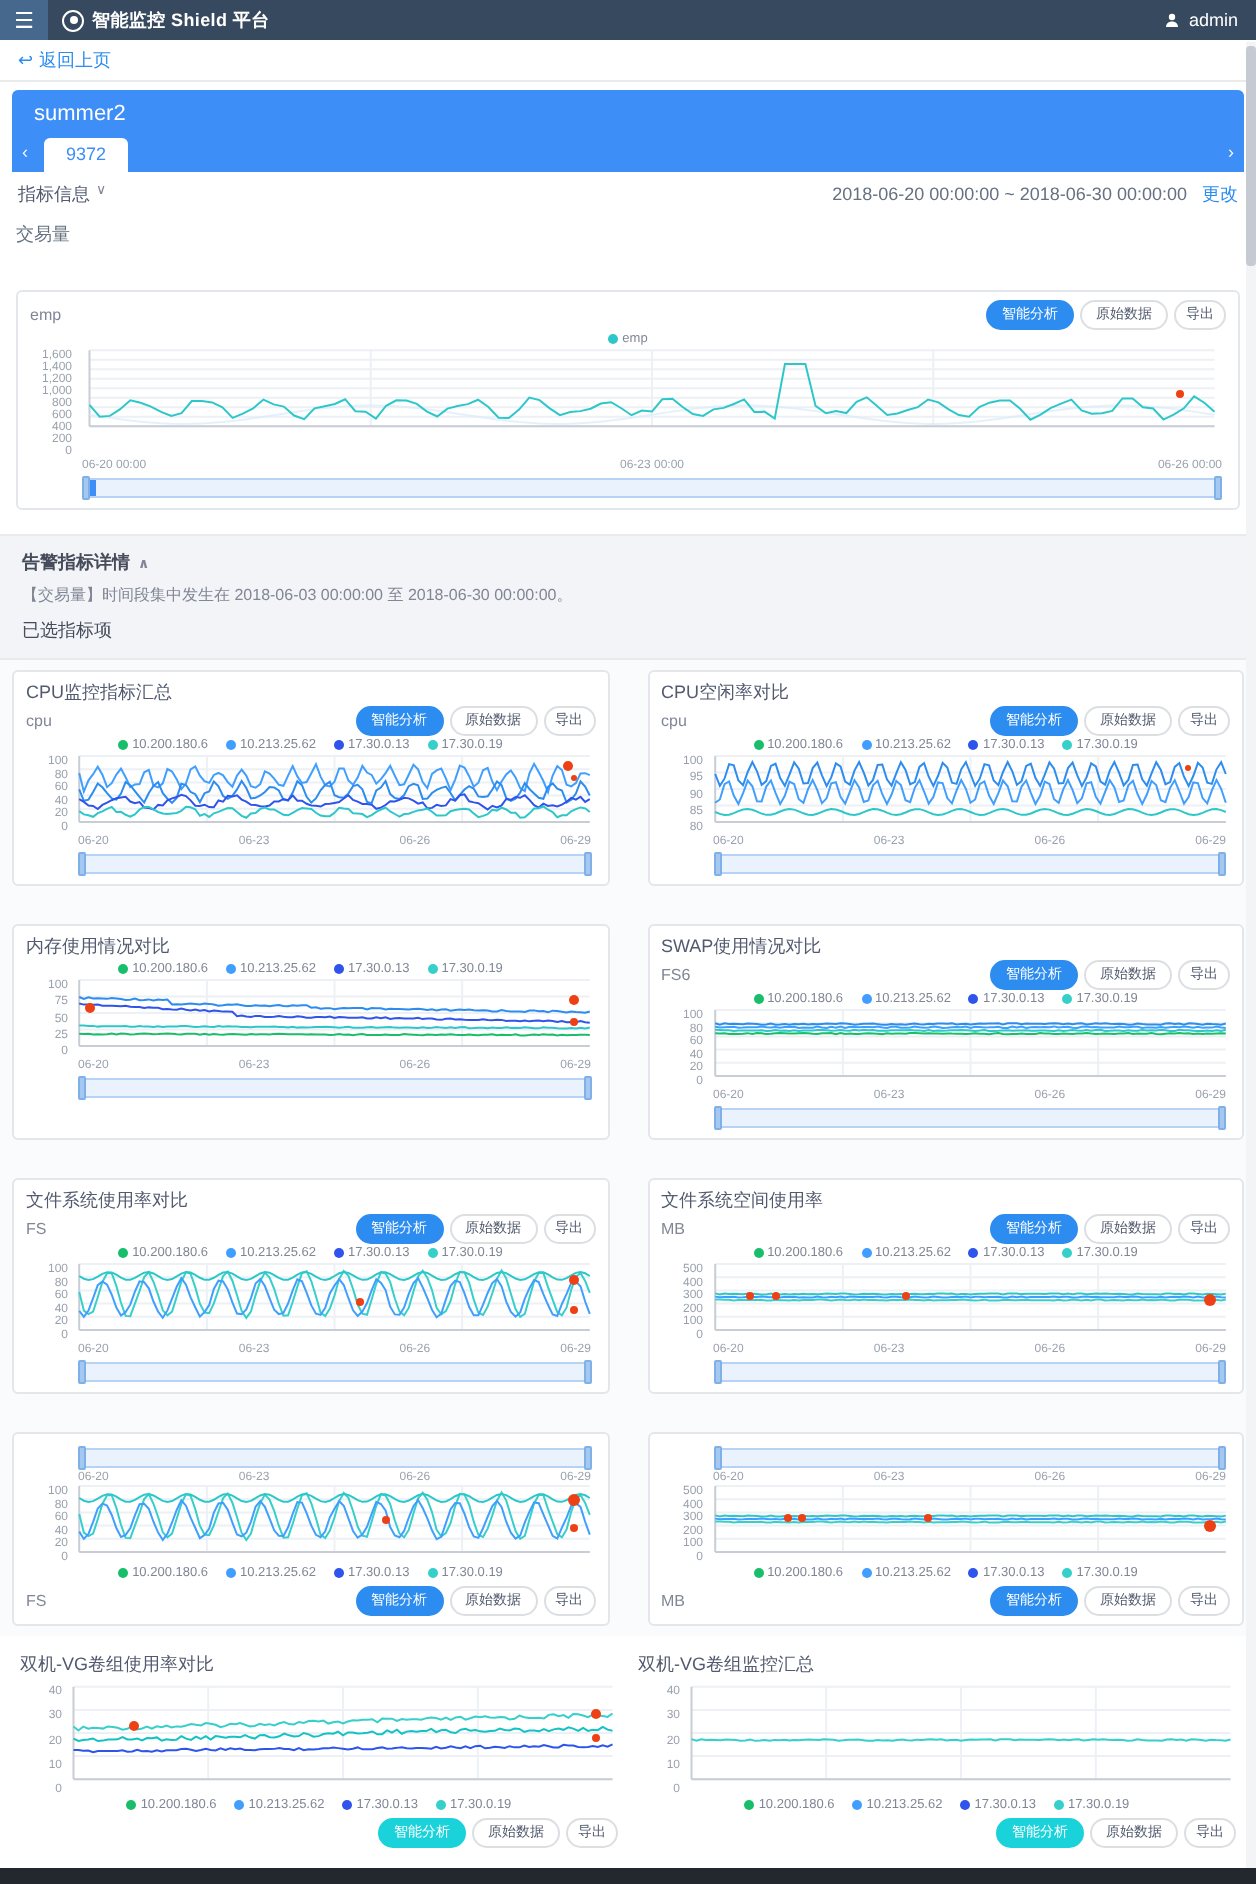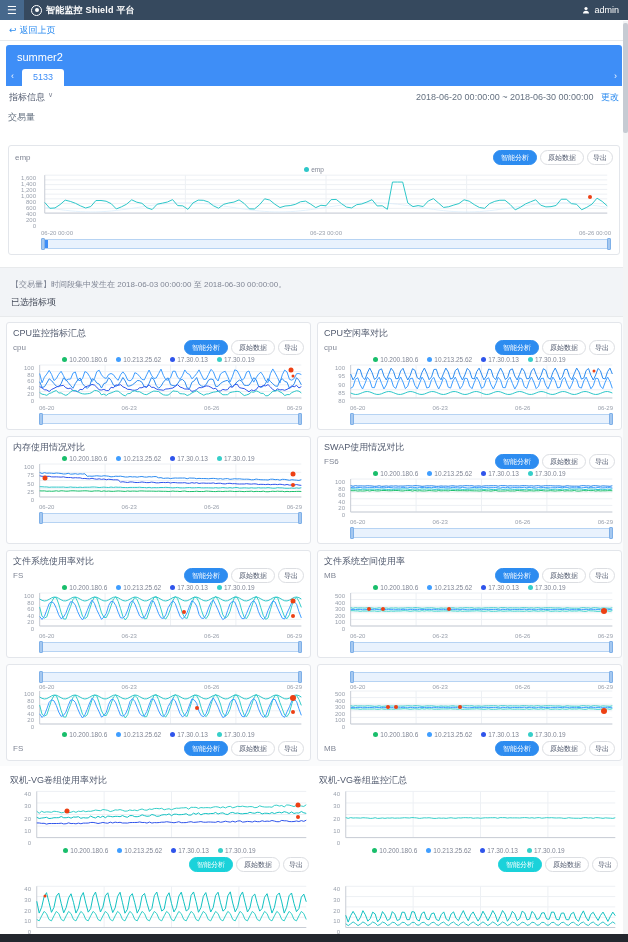--- a/index.html
+++ b/index.html
@@ -60,21 +60,21 @@
   .h40{height:40px}.h46{height:46px}.h56{height:56px}.h50{height:50px}
 
   
   .bigsection{padding:2px 8px 6px}
   .sec-label{font-size:9px;color:#657180;margin:2px 0 21px}
   .grayband{background:#f2f4f7;padding:7px 11px;margin-top:6px;border-top:1px solid #e8eaec;border-bottom:1px solid #e8eaec}
   .gb-title{font-size:9px;font-weight:bold;color:#464c5b;display:flex;align-items:center;gap:4px}
   .gb-desc{font-size:8px;color:#808695;margin-top:4px}
   .gb-sel{font-size:9px;color:#464c5b;margin-top:6px}
   .gridsec{padding:5px 6px;background:#fafbfc}
-  .cards-grid{display:grid;grid-template-columns:1fr 1fr;gap:6px}
+  .cards-grid{display:grid;grid-template-columns:1fr 1fr;gap:19px}
   .foot-row{display:flex;justify-content:space-between;align-items:center;margin-top:2px}
 
   .bottomsec{padding:3px 10px 12px;background:#fff}
   .bottom-grid{display:grid;grid-template-columns:1fr 1fr;gap:10px}
   .panel-title{font-size:9px;color:#515a6e;margin:5px 0 3px}
   .panel-foot{display:flex;justify-content:flex-end;margin:2px 0 3px}
 
   .footerbar{position:absolute;bottom:0;left:0;right:0;height:8px;background:#23272e}
   .scrollbar{position:absolute;right:0;top:21px;bottom:8px;width:5px;background:#f3f4f5}
   .scroll-thumb{position:absolute;top:2px;height:110px;left:0;right:0;background:#c6cbd3;border-radius:2px;cursor:pointer}
@@ -101,21 +101,21 @@
   <span class="backlink">
     <span>↩</span>
     <span>返回上页</span>
   </span>
 </div>
 
 <div class="bluepanel">
   <div class="bp-title">summer2</div>
   <div class="tabs">
     <span class="tab-arrow left">‹</span>
-    <span class="tab">5133</span>
+    <span class="tab">9372</span>
     <span class="tab-arrow right">›</span>
   </div>
 </div>
 
 <div class="infobar">
   <span class="info-label">
     <span>指标信息</span>
     <span class="caret">∨</span>
   </span>
   <span>
@@ -182,20 +182,24 @@
       </div>
     <div class="datazoom">
       <div class="dz-cap"></div>
       <div class="dz-handle left"></div>
       <div class="dz-handle right"></div>
     </div>
   </div>
 </div>
 
 <div class="grayband">
+  <div class="gb-title">
+    <span>告警指标详情</span>
+    <span class="caret">∧</span>
+  </div>
   <div class="gb-desc">【交易量】时间段集中发生在 2018-06-03 00:00:00 至 2018-06-30 00:00:00。</div>
   <div class="gb-sel">已选指标项</div>
 </div>
 
 <div class="gridsec">
   <div class="cards-grid">
 
     <div class="card">
       <div class="card-title">CPU监控指标汇总</div>
       <div class="head-row">

